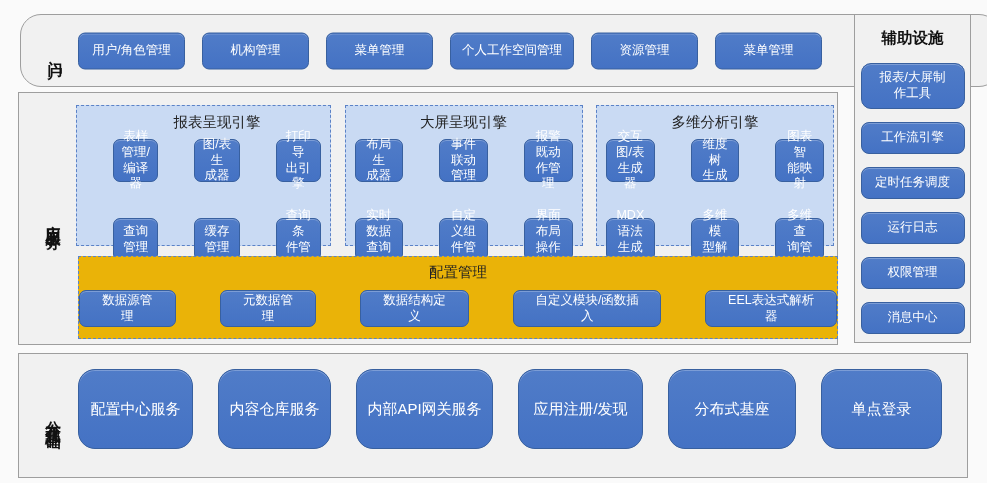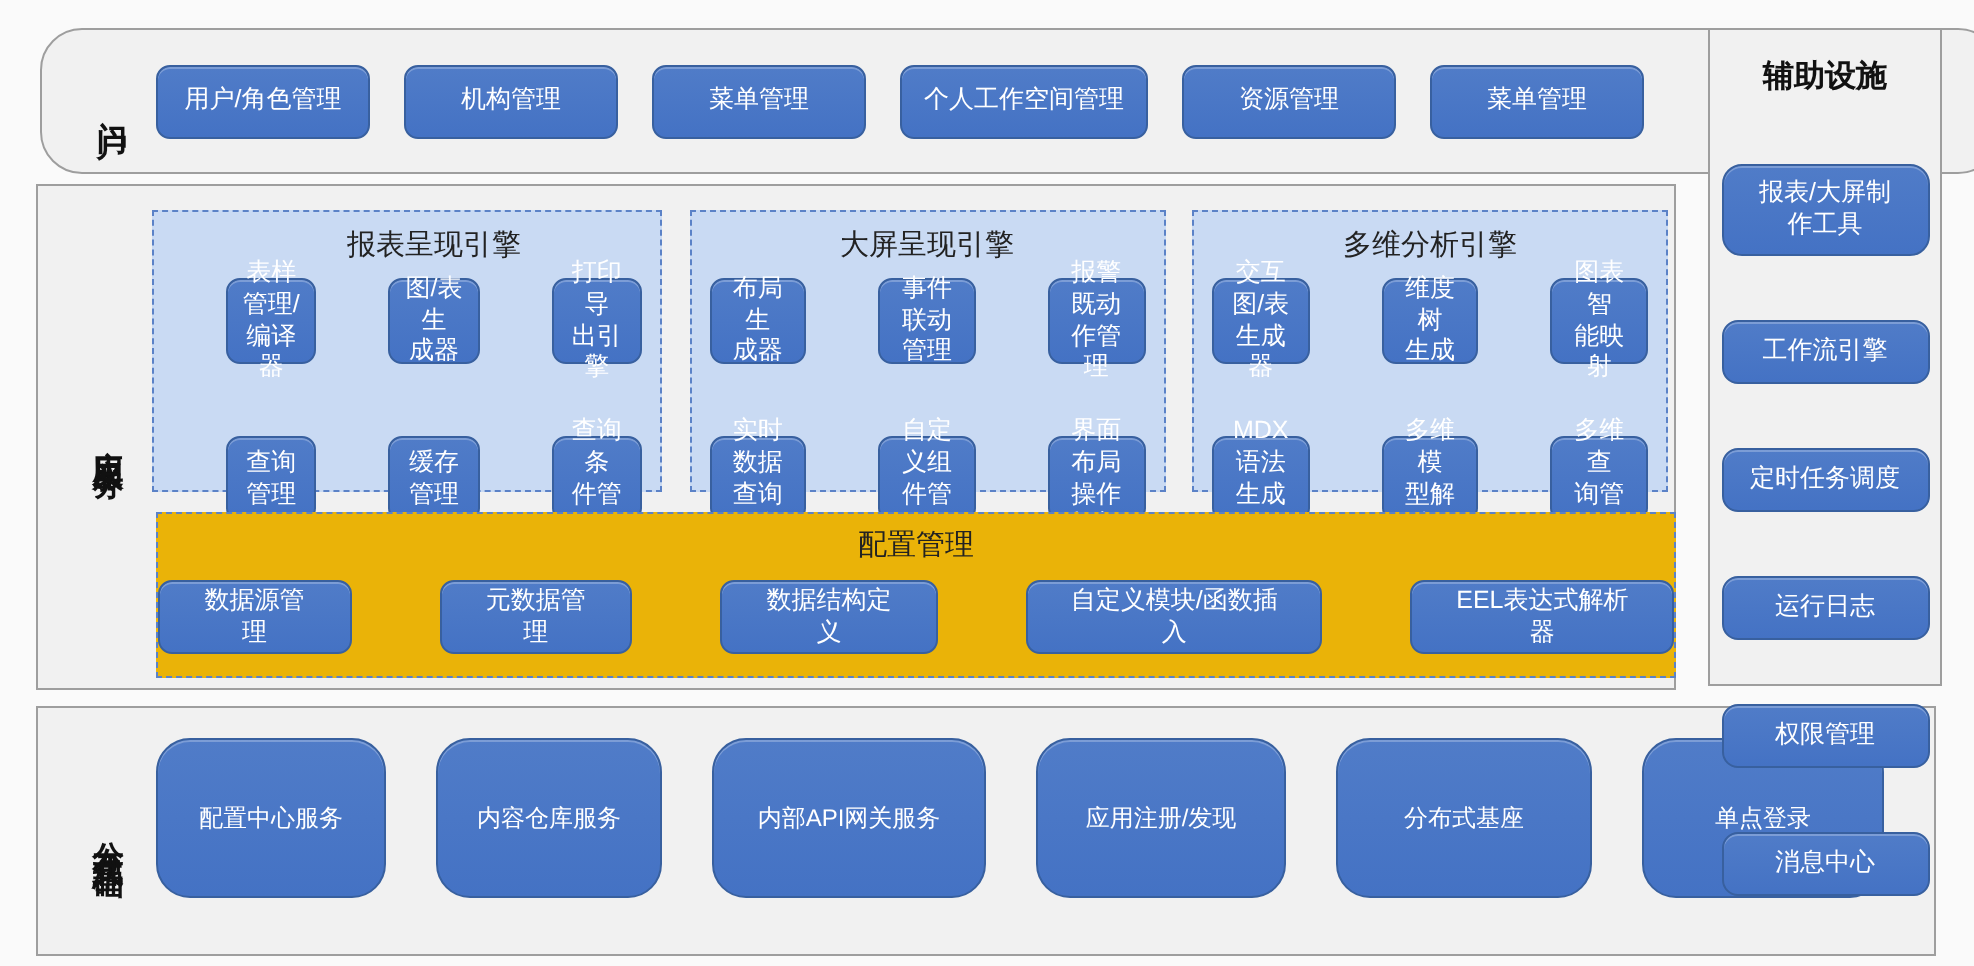--- a/index.html
+++ b/index.html
@@ -113,21 +113,21 @@
   }
   .config-row .btn { height: 37px; padding: 0 17px; }
 
   
   .found-row {
     position: absolute;
     left: 59px; top: 15px;
     display: flex;
     gap: 25px;
   }
-  .found-row .btn { height: 80px; border-radius: 17px; font-size: 12px; }
+  .found-row .btn { height: 80px; border-radius: 17px; font-size: 15px; }
   .found-row .btn:nth-child(1) { width: 115px; }
   .found-row .btn:nth-child(2) { width: 113px; }
   .found-row .btn:nth-child(3) { width: 137px; }
   .found-row .btn:nth-child(4) { width: 125px; }
   .found-row .btn:nth-child(5) { width: 128px; }
   .found-row .btn:nth-child(6) { width: 121px; }
 
   
   .aux-title {
     text-align: center;
@@ -136,21 +136,21 @@
     color: #111;
     margin-top: 13px;
   }
   .aux-col {
     display: flex;
     flex-direction: column;
     align-items: center;
     gap: 13px;
     margin-top: 14px;
   }
-  .aux-col .btn { width: 104px; height: 32px; border-radius: 8px; margin-top: 19px; }
+  .aux-col .btn { width: 104px; height: 32px; border-radius: 8px; }
   .aux-col .btn.tall { height: 46px; border-radius: 10px; }
 </style>
 </head>
 <body>
 
 <div id="canvas">
 
   <div id="portal-section" class="section">
     <div class="v-label">门户</div>
     <div class="portal-row">

